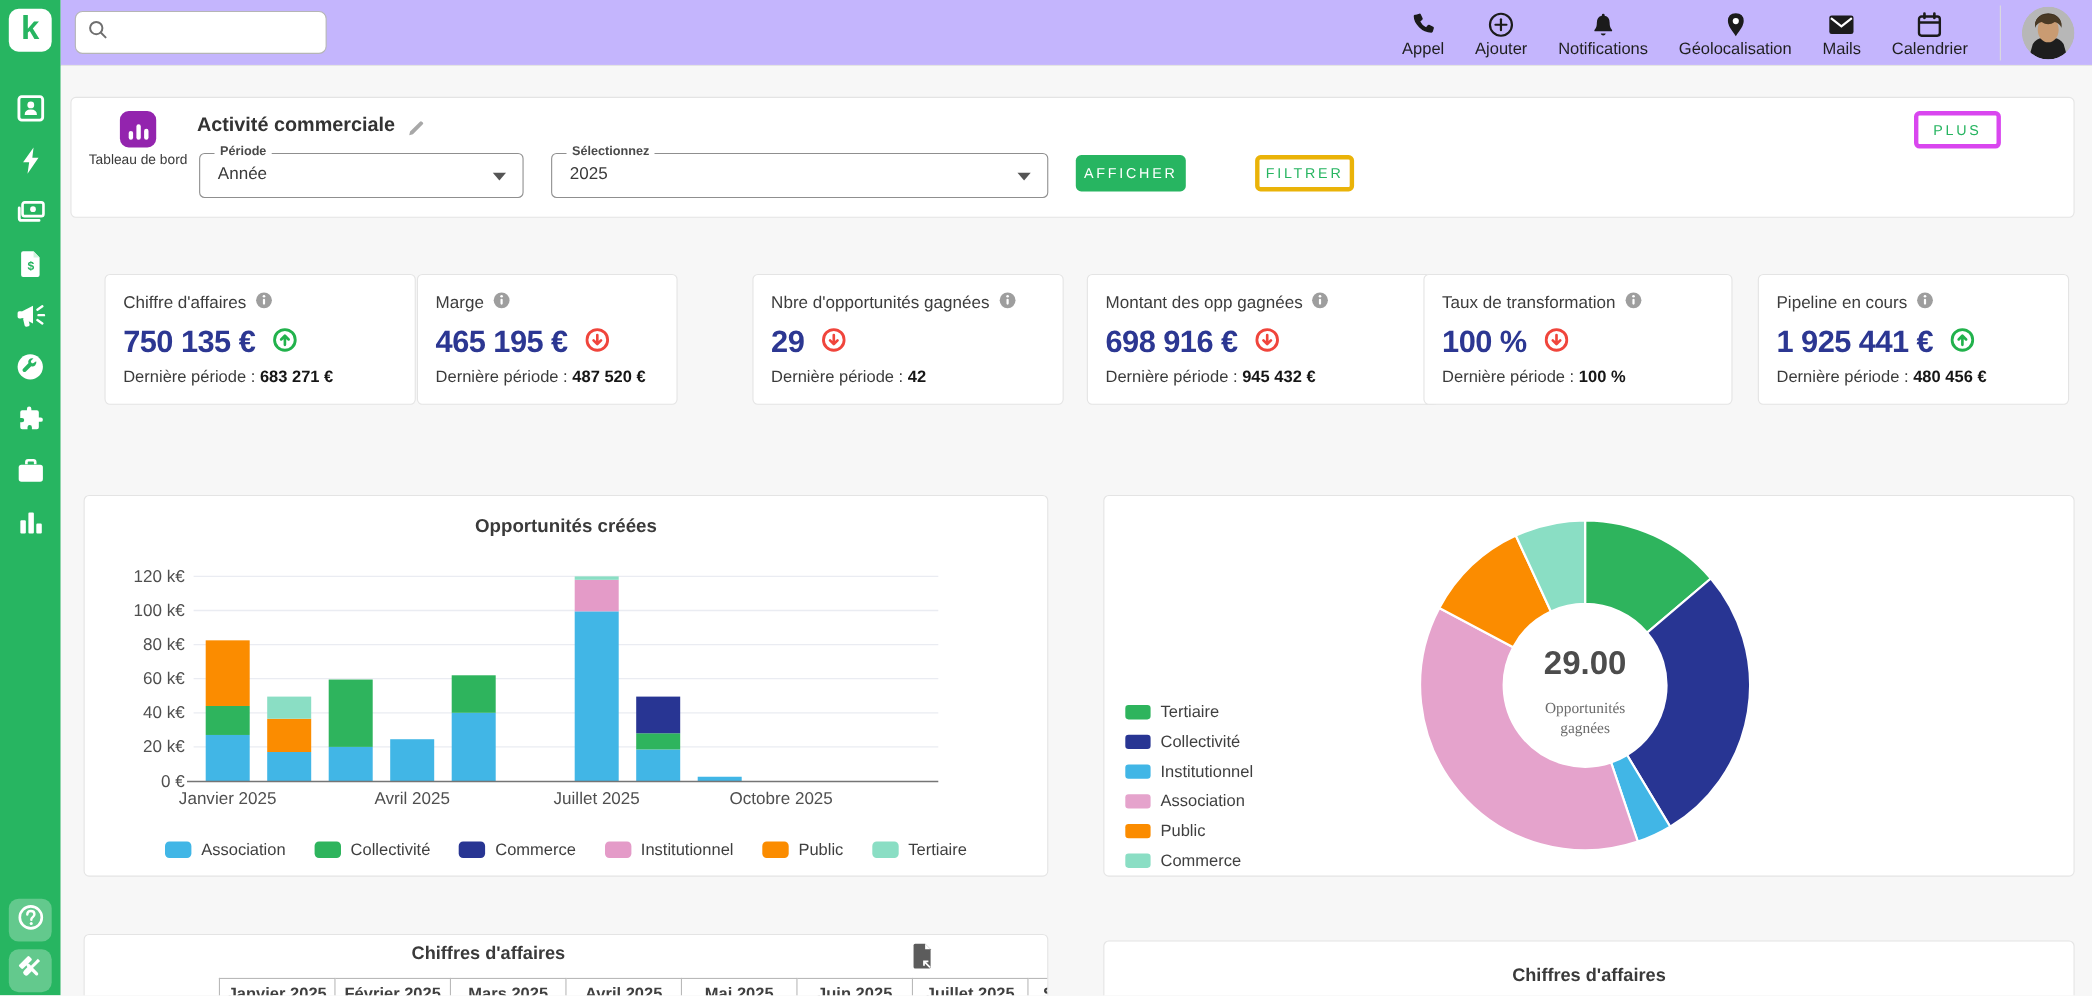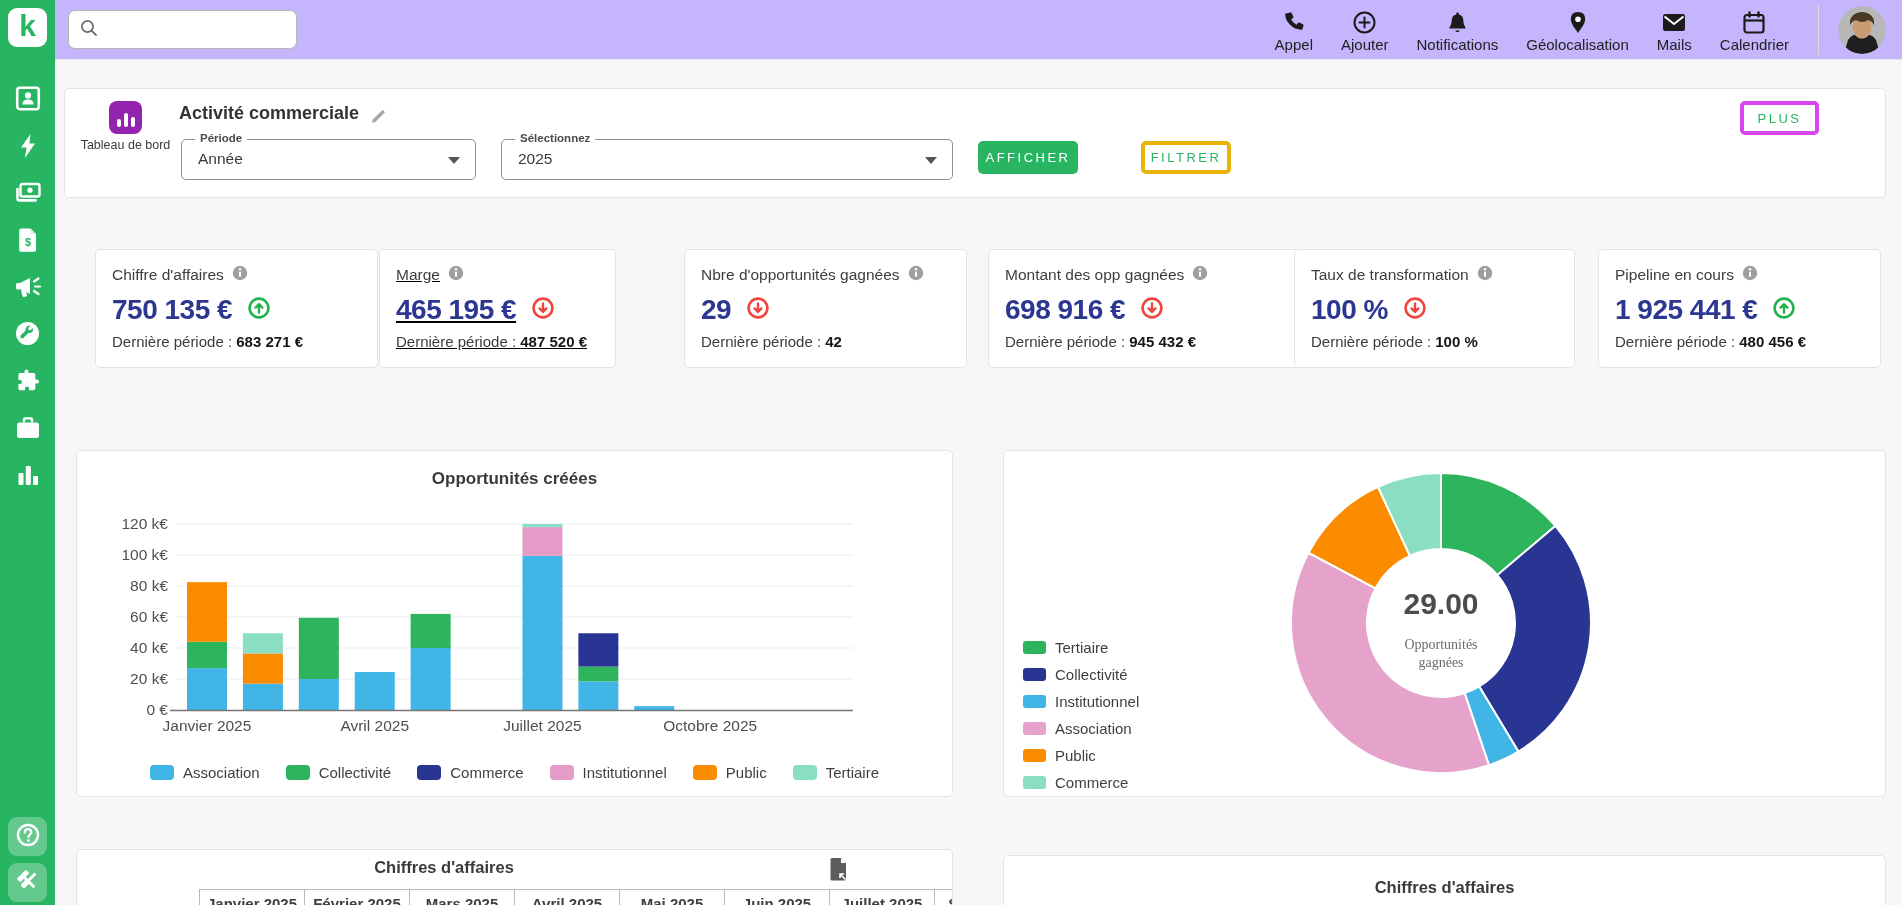--- a/index.html
+++ b/index.html
@@ -333,21 +333,21 @@
         </div>
         <div class="kpi-value-row">
           <span class="kpi-value">750 135 €</span>
           <span><svg width="22" height="22" viewBox="0 0 22 22">
               <circle cx="11" cy="11" r="9.4" fill="none" stroke="#22b24c" stroke-width="2.6"></circle>
               <path d="M11 15.5 v-8 M7.6 10.6 L11 7.2 l3.4 3.4" fill="none" stroke="#22b24c" stroke-width="2.4" stroke-linecap="round" stroke-linejoin="round"></path>
             </svg></span>
         </div>
         <div class="kpi-last"><span>Dernière période :</span> <b>683 271 €</b></div>
       </div>
-      <div class="card kpi-card" style="left: 379px; width: 237px; text-decoration: underline;">
+      <div class="card kpi-card" style="left: 379px; width: 237px;">
         <div class="kpi-head">
           <span class="kpi-title">Marge</span>
           <span><svg width="16" height="16" viewBox="0 0 16 16">
               <circle cx="8" cy="8" r="7.2" fill="#9e9e9e"></circle>
               <rect x="7" y="6.6" width="2" height="5.4" rx="1" fill="#fff"></rect>
               <circle cx="8" cy="4.3" r="1.2" fill="#fff"></circle>
             </svg></span>
         </div>
         <div class="kpi-value-row">
           <span class="kpi-value">465 195 €</span>

